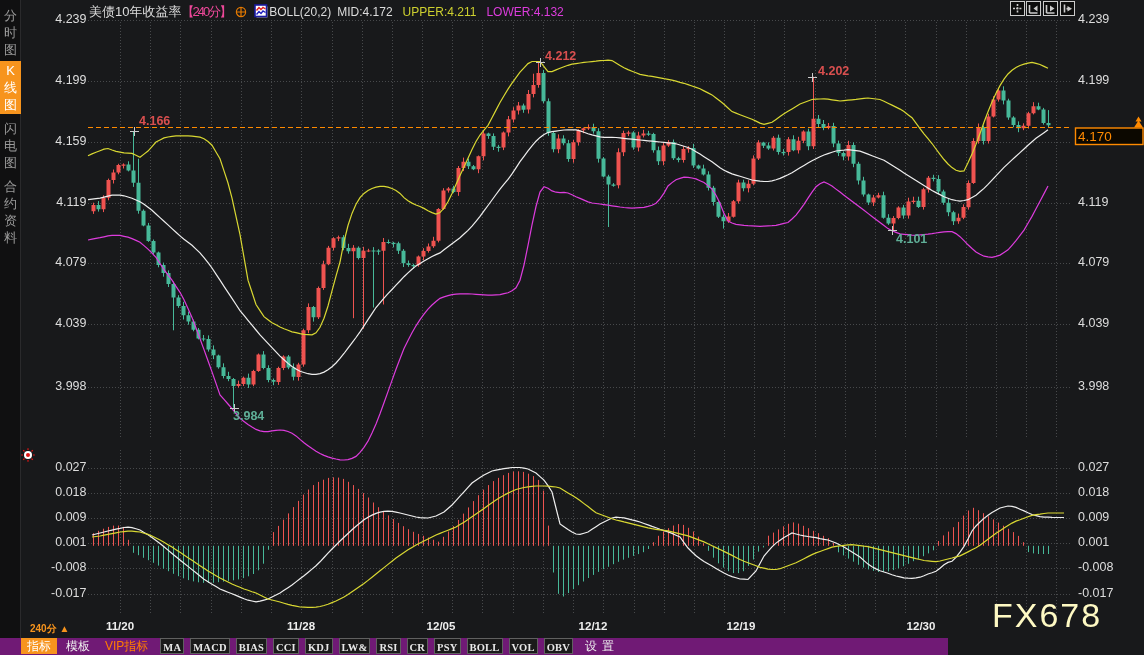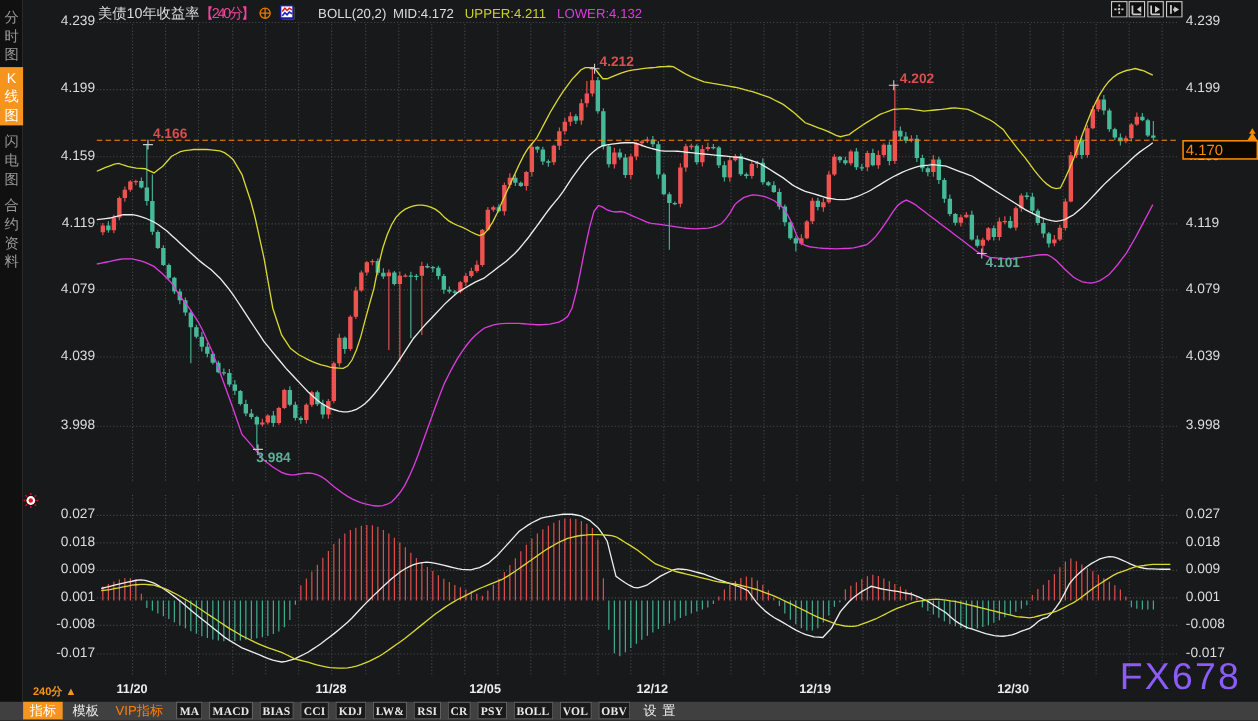--- a/index.html
+++ b/index.html
@@ -4,24 +4,24 @@
 *{margin:0;padding:0;box-sizing:border-box}
 html,body{width:1144px;height:655px;background:#18191b;overflow:hidden;font-family:"Liberation Sans",sans-serif}
 #stage{position:absolute;left:0;top:0;width:1144px;height:655px;background:#18191b}
 .abs{position:absolute}
 #sidebar{left:0;top:0;width:21px;height:655px;background:#101011;border-right:1px solid #2a2a2c}
 .si{width:21px;text-align:center;color:#9a9a9a;font-size:13px;line-height:17px}
 #titlebar{left:89px;top:3px;height:16px;color:#dcdcdc;font-size:13px;white-space:nowrap}
 .org{color:#ec4899} .yel{color:#cdd02f} .mag{color:#dd3cdd}
 #macdtitle{left:92px;top:450px;color:#dcdcdc;font-size:13px;white-space:nowrap}
 #p240{left:30px;top:622px;color:#f7941d;font-size:10px;font-weight:bold}
-#tabbar{left:0;top:638px;width:1144px;height:17px;background:#404040;font-size:12px;line-height:15px;white-space:nowrap}
+#tabbar{left:0;top:638px;width:948px;height:17px;background:#701a75;font-size:12px;line-height:15px;white-space:nowrap}
 .tab{display:inline-block;height:16px;padding:1px 6px 0;margin-left:3px;color:#eee;vertical-align:top}
 .tbox{border:1px solid #606060;background:#1a1a1a;font-family:"Liberation Serif",serif;font-weight:bold;font-size:10.5px;letter-spacing:0.2px;padding:1px 2px 0;margin-left:6px;height:16px;color:#e8e8e8}
-#fx{left:1018px;top:596px;color:#8b5cf6;font-size:34px;letter-spacing:2px}
+#fx{left:992px;top:596px;color:#fef9c3;font-size:34px;letter-spacing:2px}
 </style></head>
 <body>
 <div id="stage">
 <svg class="abs" style="left:0;top:0" width="1144" height="655" viewBox="0 0 1144 655">
 <path d="M88 20.5H1070 M88 81.5H1070 M88 142.5H1070 M88 203.5H1070 M88 263.5H1070 M88 324.5H1070 M88 387.5H1070 M88 468.5H1070 M88 493.5H1070 M88 518.5H1070 M88 543.5H1070 M88 568.5H1070 M88 594.5H1070" stroke="#47494b" stroke-width="1" stroke-dasharray="1,2" fill="none"></path>
 <path d="M120.5 22V438 M120.5 450V614 M150.5 22V438 M150.5 450V614 M180.5 22V438 M180.5 450V614 M211.5 22V438 M211.5 450V614 M241.5 22V438 M241.5 450V614 M271.5 22V438 M271.5 450V614 M301.5 22V438 M301.5 450V614 M332.5 22V438 M332.5 450V614 M362.5 22V438 M362.5 450V614 M392.5 22V438 M392.5 450V614 M422.5 22V438 M422.5 450V614 M452.5 22V438 M452.5 450V614 M482.5 22V438 M482.5 450V614 M513.5 22V438 M513.5 450V614 M543.5 22V438 M543.5 450V614 M573.5 22V438 M573.5 450V614 M603.5 22V438 M603.5 450V614 M634.5 22V438 M634.5 450V614 M664.5 22V438 M664.5 450V614 M694.5 22V438 M694.5 450V614 M724.5 22V438 M724.5 450V614 M754.5 22V438 M754.5 450V614 M784.5 22V438 M784.5 450V614 M815.5 22V438 M815.5 450V614 M845.5 22V438 M845.5 450V614 M875.5 22V438 M875.5 450V614 M905.5 22V438 M905.5 450V614 M936.5 22V438 M936.5 450V614 M966.5 22V438 M966.5 450V614 M996.5 22V438 M996.5 450V614 M1026.5 22V438 M1026.5 450V614 M1056.5 22V438 M1056.5 450V614" stroke="#47494b" stroke-width="1" stroke-dasharray="1,2" fill="none"></path>
 <path d="M93.5 202.7V213.9 M103.5 195.3V212.1 M108.5 178.6V200.3 M113.5 169.5V183.5 M118.5 163.8V174.3 M123.5 163.4V168.5 M238.5 380.6V387.7 M243.5 376.6V386.0 M253.5 369.8V386.2 M258.5 353.5V371.9 M278.5 366.7V384.9 M283.5 355.3V370.1 M298.5 362.8V380.7 M303.5 328.7V366.7 M308.5 303.4V333.2 M318.5 286.5V319.0 M323.5 260.7V289.9 M328.5 245.9V265.2 M333.5 237.2V250.5 M338.5 235.6V241.1 M353.5 245.1V318.2 M363.5 246.8V328.8 M368.5 248.8V252.1 M383.5 238.0V304.5 M418.5 255.5V266.7 M423.5 248.2V260.3 M428.5 243.5V252.6 M433.5 236.8V247.9 M438.5 208.1V242.4 M443.5 188.2V209.9 M448.5 187.1V192.6 M458.5 166.0V195.8 M463.5 157.6V171.1 M478.5 155.5V173.2 M483.5 130.3V160.4 M503.5 131.5V150.1 M508.5 116.0V136.4 M513.5 107.2V122.5 M518.5 102.0V114.5 M528.5 90.0V113.5 M533.5 73.7V97.4 M538.5 61.5V87.7 M558.5 134.4V153.2 M573.5 140.0V162.7 M578.5 129.3V145.6 M583.5 127.5V133.2 M588.5 124.4V129.9 M618.5 148.3V188.4 M623.5 130.7V156.1 M628.5 130.7V136.1 M638.5 131.8V151.4 M643.5 129.8V137.5 M663.5 142.3V165.3 M668.5 140.1V146.9 M683.5 146.1V162.6 M688.5 146.1V152.7 M728.5 213.0V222.9 M733.5 200.0V217.6 M738.5 179.7V203.6 M748.5 180.2V192.4 M753.5 155.4V185.3 M758.5 140.2V160.0 M773.5 136.1V150.5 M788.5 137.1V155.6 M798.5 136.8V153.5 M803.5 130.3V143.2 M813.5 76.7V149.0 M828.5 123.0V129.3 M848.5 140.8V160.6 M873.5 194.9V206.0 M878.5 192.8V198.4 M893.5 216.1V230.1 M898.5 206.3V219.3 M908.5 197.7V218.6 M913.5 196.7V203.8 M923.5 187.8V209.6 M928.5 176.0V192.6 M958.5 213.6V223.8 M963.5 204.4V219.2 M968.5 180.4V209.6 M973.5 138.2V183.9 M978.5 123.5V143.7 M988.5 113.7V143.5 M993.5 96.2V117.4 M998.5 87.8V101.6 M1023.5 123.3V130.2 M1028.5 111.8V128.6 M1033.5 102.2V114.4" stroke="#ef5350" stroke-width="1" fill="none"></path>
 <path d="M98.5 201.1V211.6 M128.5 161.3V171.4 M133.5 131.4V186.9 M138.5 158.7V213.7 M143.5 209.4V226.3 M148.5 222.9V241.9 M153.5 239.5V254.0 M158.5 251.6V267.3 M163.5 262.6V276.7 M168.5 270.4V287.0 M173.5 281.5V330.3 M178.5 295.2V307.8 M183.5 301.8V319.5 M188.5 311.6V324.7 M193.5 319.6V331.3 M198.5 328.0V339.4 M203.5 335.0V341.3 M208.5 335.4V351.6 M213.5 345.4V359.1 M218.5 354.6V368.7 M223.5 363.3V378.4 M228.5 371.8V381.2 M233.5 378.0V407.8 M248.5 373.6V388.0 M263.5 351.1V369.3 M268.5 365.3V382.3 M273.5 378.5V385.2 M288.5 355.0V369.2 M293.5 363.4V380.4 M313.5 306.0V321.6 M343.5 235.1V250.3 M348.5 243.8V253.7 M358.5 246.4V259.5 M373.5 247.1V307.5 M378.5 249.2V254.8 M388.5 239.6V243.8 M393.5 241.8V247.4 M398.5 241.7V254.0 M403.5 249.1V267.0 M408.5 260.5V266.8 M413.5 263.7V268.4 M453.5 185.7V193.2 M468.5 158.6V169.0 M473.5 165.0V170.1 M488.5 132.7V138.8 M493.5 133.4V150.0 M498.5 144.9V151.7 M523.5 103.6V112.8 M543.5 69.9V103.2 M548.5 98.4V135.8 M553.5 131.9V152.3 M563.5 135.3V145.3 M568.5 139.9V161.8 M593.5 123.7V133.6 M598.5 128.2V162.6 M603.5 157.0V177.4 M608.5 174.8V227.0 M613.5 183.1V186.7 M633.5 131.2V149.7 M648.5 130.8V135.9 M653.5 132.8V152.7 M658.5 146.5V165.0 M673.5 139.5V160.0 M678.5 156.8V162.3 M693.5 143.8V167.9 M698.5 164.6V169.4 M703.5 164.7V175.5 M708.5 171.3V190.5 M713.5 185.9V205.6 M718.5 201.3V218.0 M723.5 214.4V228.6 M743.5 179.7V191.3 M763.5 141.8V148.0 M768.5 142.4V149.9 M778.5 134.6V154.6 M783.5 149.1V155.5 M793.5 135.3V151.2 M808.5 128.6V150.2 M818.5 115.0V127.6 M823.5 120.0V130.2 M833.5 122.8V147.2 M838.5 140.6V156.1 M843.5 151.4V160.3 M853.5 142.4V167.2 M858.5 161.8V184.5 M863.5 176.8V196.6 M868.5 193.6V204.9 M883.5 191.7V218.7 M888.5 214.2V224.9 M903.5 204.9V218.7 M918.5 196.7V208.0 M933.5 174.8V181.4 M938.5 175.2V194.2 M943.5 189.7V204.8 M948.5 199.0V216.2 M953.5 210.8V225.0 M983.5 125.5V144.5 M1003.5 86.3V104.4 M1008.5 98.7V119.8 M1013.5 116.2V127.3 M1018.5 121.4V132.2 M1038.5 102.7V110.2 M1043.5 107.9V124.6 M1048.5 110.1V127.2" stroke="#47b999" stroke-width="1" fill="none"></path>
 <path d="M91.5 205.1h4v6.1h-4z M101.5 197.8h4v11.5h-4z M106.5 180.0h4v17.8h-4z M111.5 172.4h4v7.6h-4z M116.5 164.9h4v7.5h-4z M121.5 164.5h4v1.2h-4z M236.5 384.1h4v1.9h-4z M241.5 377.7h4v6.4h-4z M251.5 371.0h4v13.6h-4z M256.5 354.6h4v16.3h-4z M276.5 367.9h4v14.0h-4z M281.5 356.5h4v11.4h-4z M296.5 364.6h4v12.3h-4z M301.5 330.2h4v34.3h-4z M306.5 307.1h4v23.1h-4z M316.5 288.0h4v29.3h-4z M321.5 264.2h4v23.8h-4z M326.5 247.7h4v16.5h-4z M331.5 238.3h4v9.4h-4z M336.5 237.2h4v1.2h-4z M351.5 247.8h4v3.4h-4z M361.5 250.7h4v7.4h-4z M366.5 250.4h4v1.2h-4z M381.5 241.9h4v8.8h-4z M416.5 256.5h4v8.6h-4z M421.5 250.9h4v5.6h-4z M426.5 246.4h4v4.5h-4z M431.5 240.7h4v5.6h-4z M436.5 208.9h4v31.9h-4z M441.5 190.6h4v18.3h-4z M446.5 188.5h4v2.1h-4z M456.5 168.1h4v23.9h-4z M461.5 161.7h4v6.3h-4z M476.5 156.3h4v12.9h-4z M481.5 133.5h4v22.8h-4z M501.5 132.5h4v15.0h-4z M506.5 119.3h4v13.2h-4z M511.5 110.6h4v8.8h-4z M516.5 105.6h4v5.0h-4z M526.5 93.9h4v15.7h-4z M531.5 85.0h4v8.9h-4z M536.5 72.9h4v12.1h-4z M556.5 138.6h4v10.7h-4z M571.5 142.3h4v16.7h-4z M576.5 130.3h4v11.9h-4z M581.5 128.3h4v2.0h-4z M586.5 126.9h4v1.5h-4z M616.5 152.2h4v33.1h-4z M621.5 133.0h4v19.3h-4z M626.5 132.6h4v1.2h-4z M636.5 135.4h4v12.0h-4z M641.5 133.6h4v1.8h-4z M661.5 145.6h4v15.7h-4z M666.5 141.9h4v3.7h-4z M681.5 149.0h4v11.1h-4z M686.5 148.0h4v1.2h-4z M726.5 216.6h4v4.7h-4z M731.5 201.3h4v15.4h-4z M736.5 182.6h4v18.6h-4z M746.5 183.8h4v4.5h-4z M751.5 158.6h4v25.2h-4z M756.5 142.6h4v16.0h-4z M771.5 137.8h4v10.7h-4z M786.5 139.2h4v12.9h-4z M796.5 140.8h4v9.4h-4z M801.5 131.5h4v9.3h-4z M811.5 118.8h4v27.5h-4z M826.5 126.1h4v1.8h-4z M846.5 145.0h4v11.4h-4z M871.5 197.6h4v5.0h-4z M876.5 195.3h4v2.3h-4z M891.5 218.0h4v5.5h-4z M896.5 207.5h4v10.5h-4z M906.5 201.4h4v14.1h-4z M911.5 200.8h4v1.2h-4z M921.5 189.3h4v17.6h-4z M926.5 177.8h4v11.6h-4z M956.5 217.8h4v3.4h-4z M961.5 207.1h4v10.7h-4z M966.5 183.1h4v24.1h-4z M971.5 141.1h4v42.0h-4z M976.5 127.6h4v13.5h-4z M986.5 116.5h4v24.5h-4z M991.5 99.4h4v17.1h-4z M996.5 90.4h4v9.0h-4z M1021.5 125.7h4v2.6h-4z M1026.5 113.2h4v12.5h-4z M1031.5 106.2h4v7.0h-4z" fill="#ef5350"></path>
 <path d="M96.5 205.1h4v4.2h-4z M126.5 164.5h4v5.9h-4z M131.5 170.4h4v12.3h-4z M136.5 182.7h4v28.0h-4z M141.5 210.8h4v14.7h-4z M146.5 225.5h4v15.4h-4z M151.5 240.9h4v11.6h-4z M156.5 252.4h4v12.5h-4z M161.5 264.9h4v8.0h-4z M166.5 273.0h4v11.1h-4z M171.5 284.0h4v13.5h-4z M176.5 297.6h4v8.5h-4z M181.5 306.1h4v9.2h-4z M186.5 315.3h4v6.2h-4z M191.5 321.5h4v8.3h-4z M196.5 329.8h4v8.6h-4z M201.5 338.4h4v1.2h-4z M206.5 339.1h4v10.4h-4z M211.5 349.5h4v5.8h-4z M216.5 355.4h4v11.9h-4z M221.5 367.2h4v8.8h-4z M226.5 376.0h4v3.0h-4z M231.5 379.0h4v7.0h-4z M246.5 377.7h4v6.9h-4z M261.5 354.6h4v13.3h-4z M266.5 368.0h4v12.0h-4z M271.5 379.9h4v1.9h-4z M286.5 356.5h4v11.1h-4z M291.5 367.5h4v9.3h-4z M311.5 307.1h4v10.2h-4z M341.5 237.2h4v10.8h-4z M346.5 248.0h4v3.3h-4z M356.5 247.8h4v10.3h-4z M371.5 250.4h4v1.2h-4z M376.5 250.6h4v1.2h-4z M386.5 241.9h4v1.2h-4z M391.5 242.7h4v1.2h-4z M396.5 243.3h4v7.5h-4z M401.5 250.8h4v12.5h-4z M406.5 263.3h4v1.7h-4z M411.5 265.0h4v1.2h-4z M451.5 188.5h4v3.5h-4z M466.5 161.7h4v4.5h-4z M471.5 166.2h4v3.0h-4z M486.5 133.5h4v2.4h-4z M491.5 135.9h4v10.9h-4z M496.5 146.7h4v1.2h-4z M521.5 105.6h4v4.1h-4z M541.5 72.9h4v28.3h-4z M546.5 101.2h4v31.8h-4z M551.5 132.9h4v16.4h-4z M561.5 138.6h4v4.6h-4z M566.5 143.2h4v15.8h-4z M591.5 126.9h4v4.3h-4z M596.5 131.2h4v27.5h-4z M601.5 158.6h4v18.0h-4z M606.5 176.6h4v7.9h-4z M611.5 184.5h4v1.2h-4z M631.5 132.6h4v14.8h-4z M646.5 133.6h4v1.2h-4z M651.5 134.1h4v16.2h-4z M656.5 150.2h4v11.0h-4z M671.5 141.9h4v16.4h-4z M676.5 158.3h4v1.8h-4z M691.5 148.0h4v17.6h-4z M696.5 165.6h4v2.9h-4z M701.5 168.5h4v6.0h-4z M706.5 174.6h4v13.2h-4z M711.5 187.8h4v14.3h-4z M716.5 202.1h4v14.6h-4z M721.5 216.7h4v4.6h-4z M741.5 182.6h4v5.6h-4z M761.5 142.6h4v3.1h-4z M766.5 145.6h4v2.9h-4z M776.5 137.8h4v14.2h-4z M781.5 152.0h4v1.2h-4z M791.5 139.2h4v11.0h-4z M806.5 131.5h4v14.8h-4z M816.5 118.8h4v5.2h-4z M821.5 124.0h4v3.9h-4z M831.5 126.1h4v17.5h-4z M836.5 143.6h4v9.3h-4z M841.5 152.9h4v3.6h-4z M851.5 145.0h4v18.7h-4z M856.5 163.7h4v16.9h-4z M861.5 180.6h4v14.0h-4z M866.5 194.6h4v8.0h-4z M881.5 195.3h4v22.5h-4z M886.5 217.7h4v5.8h-4z M901.5 207.5h4v7.9h-4z M916.5 200.8h4v6.2h-4z M931.5 177.8h4v1.2h-4z M936.5 178.9h4v12.7h-4z M941.5 191.5h4v11.2h-4z M946.5 202.7h4v9.5h-4z M951.5 212.3h4v9.0h-4z M981.5 127.6h4v13.4h-4z M1001.5 90.4h4v10.0h-4z M1006.5 100.4h4v17.0h-4z M1011.5 117.4h4v7.6h-4z M1016.5 125.0h4v3.3h-4z M1036.5 106.2h4v3.2h-4z M1041.5 109.4h4v13.7h-4z M1046.5 123.1h4v2.2h-4z" fill="#47b999"></path>
@@ -89,21 +89,21 @@
   <div class="si" style="margin-top:7px">合<br>约<br>资<br>料</div>
 </div>
 <div class="abs" id="titlebar">美债10年收益率<span class="org" style="letter-spacing:-2px">【240分】</span><svg width="12" height="13" style="vertical-align:-2px;margin-left:5px">
         <circle cx="6" cy="7" r="4.6" fill="none" stroke="#e67a00" stroke-width="1.2"></circle>
         <path d="M1.4 7h9.2M6 2.4v9.2" stroke="#e67a00" stroke-width="1.2"></path>
       </svg><svg width="15" height="15" style="vertical-align:-3px;margin-left:7px">
         <rect x="2.5" y="2.5" width="11" height="11" fill="#b8b8b8"></rect>
         <rect x="1" y="1" width="11.5" height="11.5" fill="#ffffff" stroke="#1a1aa0" stroke-width="1.6"></rect>
         <polyline points="2.5,6.5 5,3.5 7,5.5 9,3.5 11.5,5" fill="none" stroke="#e02020" stroke-width="1.4"></polyline>
         <polyline points="2.5,10.5 5,7.5 7,9.5 9,7 11.5,8.5" fill="none" stroke="#2020c0" stroke-width="1.4"></polyline>
-      </svg><span style="font-size:12px;margin-left:20px">BOLL(20,2)<span style="margin-left:6px">MID:4.172</span><span class="yel" style="margin-left:10px">UPPER:4.211</span><span class="mag" style="margin-left:10px">LOWER:4.132</span></span></div>
+      </svg><span style="font-size:12px;margin-left:0">BOLL(20,2)<span style="margin-left:6px">MID:4.172</span><span class="yel" style="margin-left:10px">UPPER:4.211</span><span class="mag" style="margin-left:10px">LOWER:4.132</span></span></div>
 <div class="abs" style="left:1010px;top:1px">
 <svg width="66" height="15">
 <g fill="none">
 <rect x="0.5" y="0.5" width="14" height="14" stroke="#cccccc" fill="#0d0d0d"></rect>
 <rect x="16.5" y="0.5" width="14" height="14" stroke="#cccccc" fill="#0d0d0d"></rect>
 <rect x="33.5" y="0.5" width="14" height="14" stroke="#cccccc" fill="#0d0d0d"></rect>
 <rect x="50.5" y="0.5" width="14" height="14" stroke="#cccccc" fill="#0d0d0d"></rect>
 <g stroke="#cccccc" stroke-width="1.6">
 <path d="M7.5 3v9" stroke-dasharray="2,1.2"></path>
 <path d="M3 7.5h9" stroke-dasharray="2,1.2"></path>

